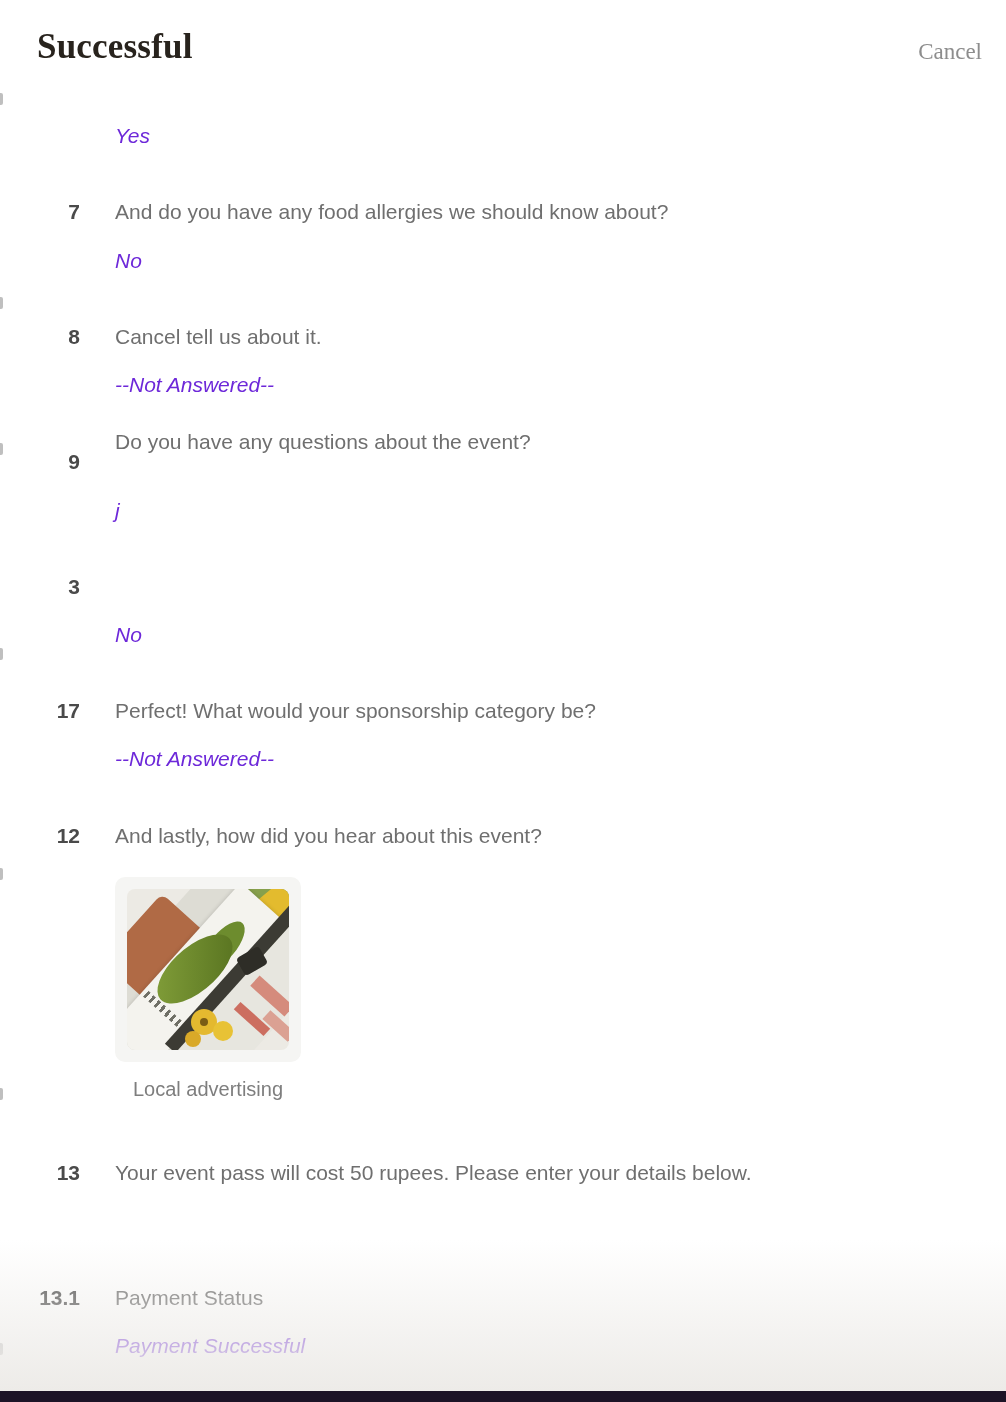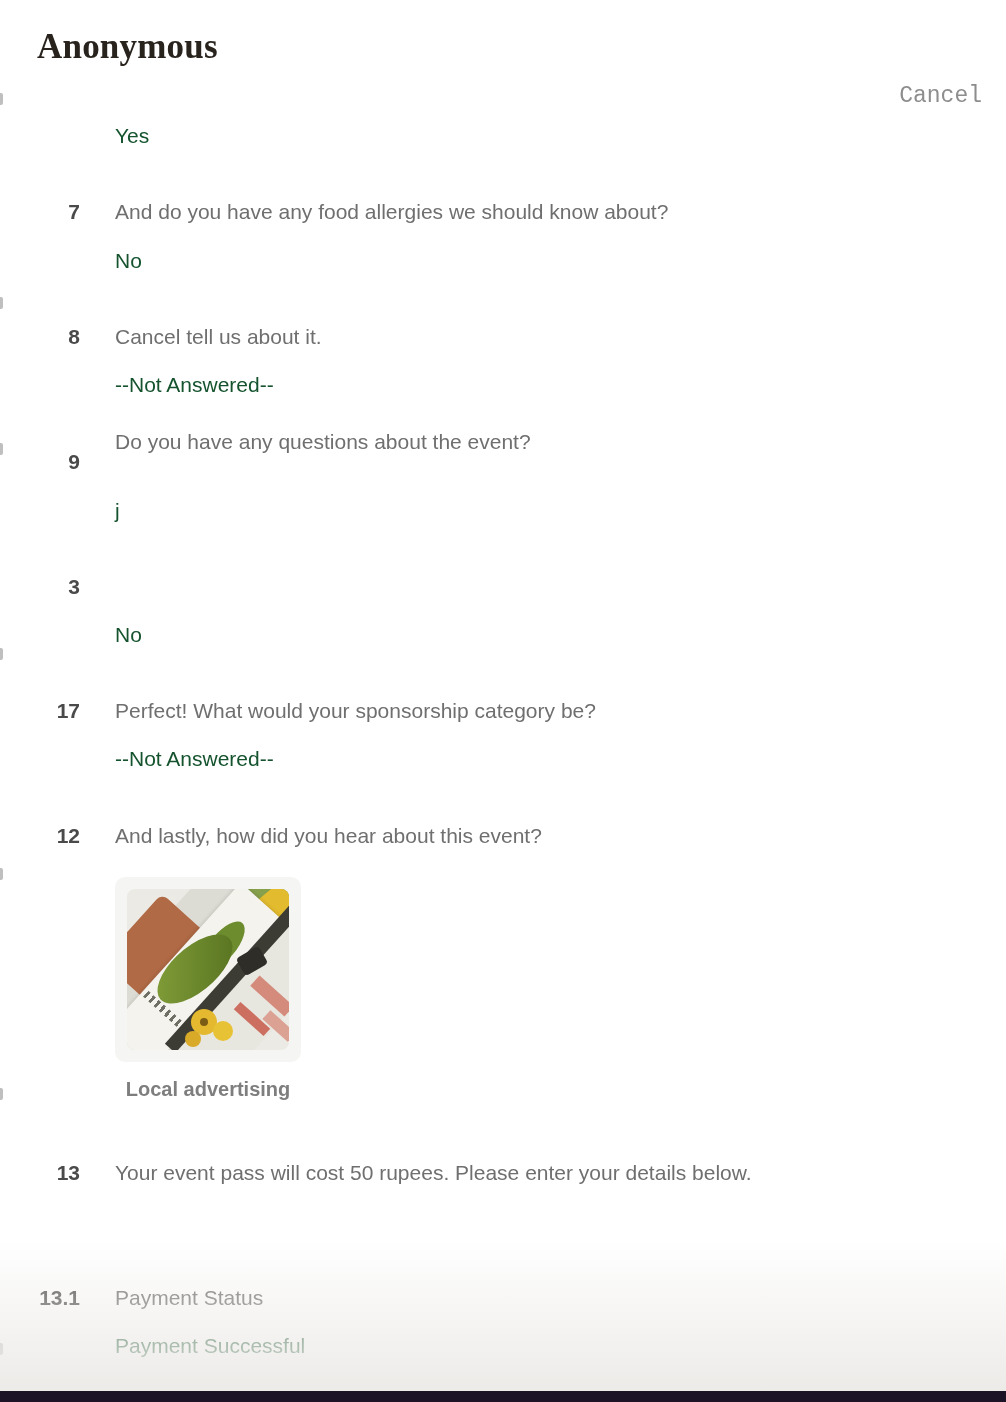--- a/index.html
+++ b/index.html
@@ -28,35 +28,34 @@
   .title {
     position: absolute; left: 37px; top: 26px;
     font-family: "Liberation Serif", "DejaVu Serif", serif;
     font-weight: 700; font-size: 35px; line-height: 42px;
     color: #28231d; letter-spacing: 0.2px;
   }
   .cancel-btn {
     position: absolute; top: 38px; right: 24px;
     font-size: 23px; line-height: 28px; color: #8d8d8d;
     background: none; border: none; cursor: pointer;
-    font-family: Liberation Mono, monospace;
-    margin-top: 44px;
+    font-family: Liberation Serif, serif;
   }
   
   .num {
     position: absolute; left: 0; width: 80px; text-align: right;
     font-size: 21px; line-height: 28px; font-weight: 700; color: #4a4a4a;
   }
   .question {
     position: absolute; left: 115px; right: 20px;
     font-size: 21px; line-height: 28px; color: #6f6f6f;
   }
   .answer {
     position: absolute; left: 115px; right: 20px;
-    font-size: 21px; line-height: 28px; color: #14532d;
+    font-size: 21px; line-height: 28px; color: #6d28d9; font-style: italic;
   }
   
   .photo-card {
     position: absolute; left: 115px; top: 877px;
     width: 186px; height: 185px;
     background: #f5f5f3; border-radius: 10px;
     padding: 12px; cursor: pointer;
   }
   .photo {
     position: relative; width: 100%; height: 100%;
@@ -77,34 +76,34 @@
   .flower2 { width: 20px; height: 20px; background: #e8c235; border-radius: 50%; left: 86px; top: 132px; }
   .flower3 { width: 16px; height: 16px; background: #d9a928; border-radius: 50%; left: 58px; top: 142px; }
   .fcore { width: 8px; height: 8px; background: #7a5c14; border-radius: 50%; left: 73px; top: 129px; }
   .pink1 { width: 14px; height: 46px; background: #d58b7c; transform: rotate(-48deg); left: 138px; top: 84px; }
   .pink2 { width: 10px; height: 40px; background: #cc6e60; transform: rotate(-48deg); left: 120px; top: 110px; }
   .pink3 { width: 12px; height: 34px; background: #dba193; transform: rotate(-48deg); left: 146px; top: 120px; }
   .textlines { width: 8px; height: 52px; left: 34px; top: 96px; transform: rotate(-48deg);
     background: repeating-linear-gradient(to bottom, #6f6f66 0 3px, transparent 3px 7px); }
   .caption {
     position: absolute; left: 115px; top: 1075px; width: 186px;
-    text-align: center; font-size: 20px; line-height: 28px; color: #7e7e7e; font-weight: bold;
+    text-align: center; font-size: 20px; line-height: 28px; color: #7e7e7e;
   }
   
   .edge-artifact {
     position: absolute; left: 0; width: 3px; height: 12px;
     background: #8a8a8a; opacity: 0.55; border-radius: 0 2px 2px 0;
   }
 </style>
 </head>
 <body>
 
 <div class="page">
 
-  <h1 class="title">Anonymous</h1>
+  <h1 class="title">Successful</h1>
   <button class="cancel-btn">Cancel</button>
 
   <div class="answer" style="top:122px">Yes</div>
 
   <div class="num" style="top:198px">7</div>
   <div class="question" style="top:198px">And do you have any food allergies we should know about?</div>
   <div class="answer" style="top:247px">No</div>
 
   <div class="num" style="top:323px">8</div>
   <div class="question" style="top:323px">Cancel tell us about it.</div>

